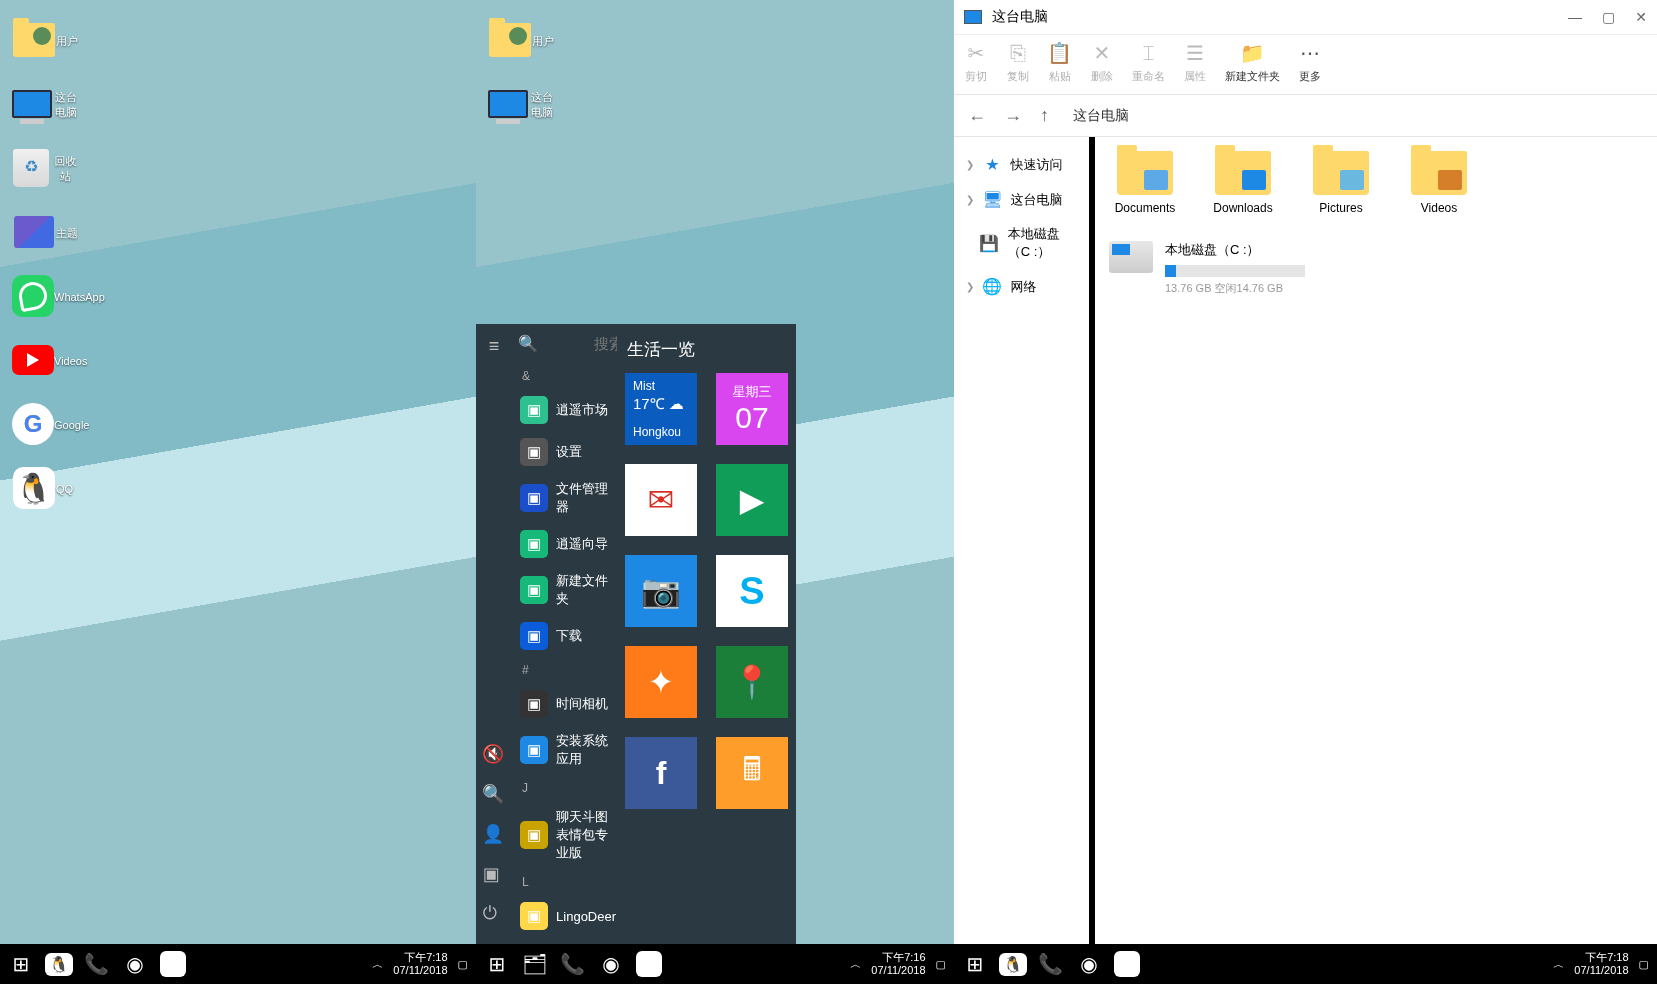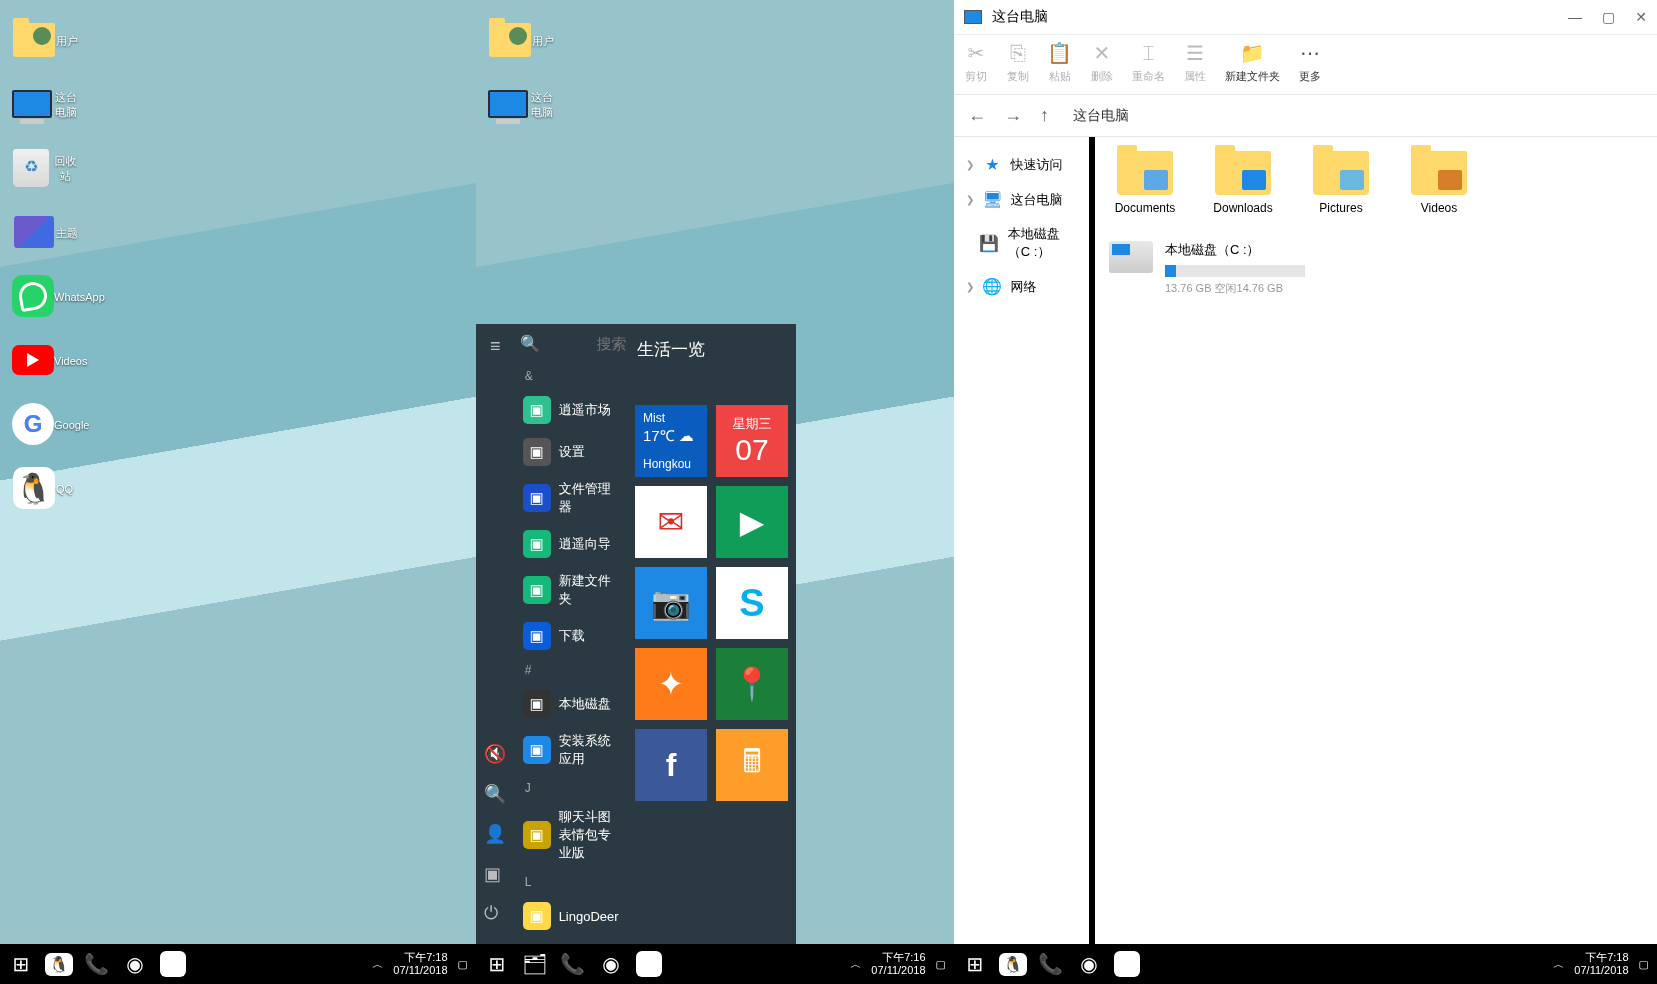--- a/index.html
+++ b/index.html
@@ -58,21 +58,21 @@
 .sm-rail { width: 44px; display: flex; flex-direction: column; align-items: center; padding: 12px 0; gap: 18px; color: #bbb; font-size: 18px; }
 .sm-rail-bottom { margin-top: auto; display: flex; flex-direction: column; gap: 18px; padding-bottom: 8px; }
 .sm-left { width: 128px; border-right: 0 solid #243038; overflow: hidden; }
 .sm-search { display: flex; align-items: center; padding: 10px 6px; color: #888; gap: 8px; }
 .sm-search input { background: transparent; border: none; color: #888; font-size: 15px; width: 70px; outline: none; margin-left: 48px; }
 .sm-section { color: #aaa; font-size: 12px; padding: 6px 10px; }
 .sm-item { display: flex; align-items: center; gap: 8px; padding: 7px 8px; color: #fff; font-size: 13px; cursor: pointer; }
 .sm-item-icon { width: 28px; height: 28px; border-radius: 5px; display: flex; align-items: center; justify-content: center; flex-shrink: 0; font-size: 15px; }
 .sm-right { flex: 1; padding: 10px 8px; }
 .sm-title { color: #fff; font-size: 17px; padding: 4px 2px 12px; }
-.tiles { display: grid; grid-template-columns: 72px 72px; gap: 9px; margin-top: 32px; }
+.tiles { display: grid; grid-template-columns: 72px 72px; gap: 19px; }
 .tile { width: 72px; height: 72px; display: flex; align-items: center; justify-content: center; font-size: 32px; color: #fff; cursor: pointer; }
 .tile-wide { position: relative; flex-direction: column; align-items: flex-start; font-size: 12px; padding: 6px 8px; }
 
 
 .explorer { position: absolute; inset: 0; bottom: 40px; background: #fff; display: flex; flex-direction: column; }
 .ex-title { display: flex; align-items: center; padding: 8px 10px; gap: 10px; border-bottom: 1px solid #eee; font-size: 14px; }
 .ex-winctl { margin-left: auto; display: flex; gap: 20px; color: #666; font-size: 14px; }
 .ex-toolbar { display: flex; padding: 6px 10px 10px; gap: 18px; border-bottom: 1px solid #e5e5e5; }
 .ex-tool { display: flex; flex-direction: column; align-items: center; gap: 4px; font-size: 11px; color: #b0b0b0; cursor: pointer; }
 .ex-tool.active { color: #333; }
@@ -239,21 +239,21 @@
               <div class="sm-item-icon" style="background:#17b97a">▣</div>
               <span>新建文件夹</span>
             </div>
             <div class="sm-item">
               <div class="sm-item-icon" style="background:#0b5cd8">▣</div>
               <span>下载</span>
             </div>
             <div class="sm-section">#</div>
             <div class="sm-item">
               <div class="sm-item-icon" style="background:#333">▣</div>
-              <span>本地磁盘</span>
+              <span>时间相机</span>
             </div>
             <div class="sm-item">
               <div class="sm-item-icon" style="background:#1e88e5">▣</div>
               <span>安装系统应用</span>
             </div>
             <div class="sm-section">J</div>
             <div class="sm-item">
               <div class="sm-item-icon" style="background:#c9a400">▣</div>
               <span>聊天斗图表情包专业版</span>
             </div>
@@ -265,21 +265,21 @@
           </div>
     </div>
     <div class="sm-right">
       <div class="sm-title">生活一览</div>
       <div class="tiles">
         <div class="tile tile-wide" style="background:#0a5cbf">
           <div>Mist</div>
           <div style="font-size:15px"><span>17℃</span> <span>☁</span></div>
           <div style="margin-top:auto;font-size:12px">Hongkou</div>
         </div>
-        <div class="tile tile-wide" style="background:#ef4444;align-items:center">
+        <div class="tile tile-wide" style="background:#d946ef;align-items:center">
           <div style="font-size:13px">星期三</div>
           <div style="font-size:30px;font-weight:300">07</div>
         </div>
         <div class="tile" style="background:#fff;color:#d93025">✉</div>
         <div class="tile" style="background:#0f9d58">
               <span style="color:#fff">▶</span>
             </div>
         <div class="tile" style="background:#1e88e5">📷</div>
         <div class="tile" style="background:#fff;color:#00aff0">
               <span style="font-size:38px;font-weight:bold">S</span>

